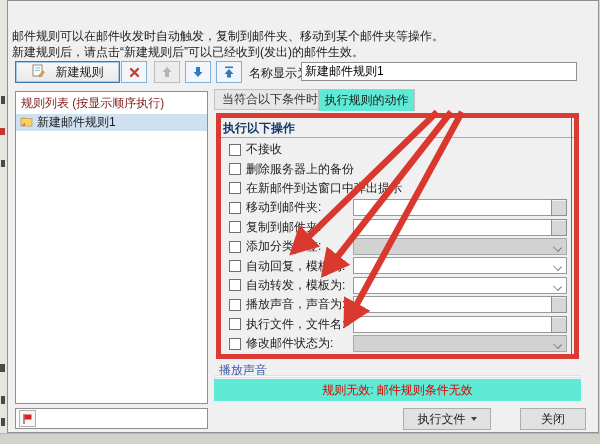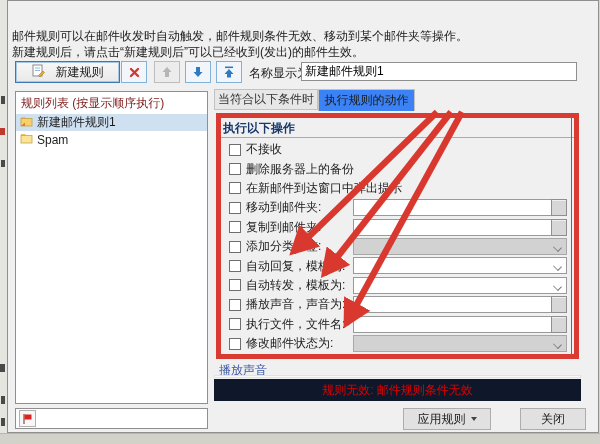--- a/index.html
+++ b/index.html
@@ -44,22 +44,22 @@
   
   .rule-list{position:absolute;left:7px;top:90px;width:193px;height:313px;background:#fff;border:1px solid #8f8f8f;box-sizing:border-box;}
   .rl-header{padding:3px 4px 2px 5px;color:#7f1d1d;border-radius:11px;}
   .rl-item{height:17px;display:flex;align-items:center;padding-left:4px;gap:4px;}
   .rl-item.selected{background:#cfe0f1;}
   .flag-box{position:absolute;left:7px;top:407px;width:193px;height:21px;background:#fff;border:1px solid #8f8f8f;box-sizing:border-box;display:flex;align-items:center;padding-left:3px;}
   .flag-chip{width:15px;height:15px;border:1px solid #b0b0b0;background:#f7f7f7;display:flex;align-items:center;justify-content:center;}
 
   
   .tab{position:absolute;top:88px;height:21px;box-sizing:border-box;display:flex;align-items:center;justify-content:center;border:1px solid #c2c2c2;}
-  .tab.inactive{left:206px;width:104px;background:#e7e7e7;border-bottom:1px solid #c2c2c2;color:#333;}
-  .tab.active{left:310px;width:97px;background:#3b82f6;border-bottom:none;height:22px;}
+  .tab.inactive{left:206px;width:112px;background:#e7e7e7;border-bottom:1px solid #c2c2c2;color:#333;}
+  .tab.active{left:310px;width:97px;background:#5eead4;border-bottom:none;height:22px;}
 
   
   .red-box{position:absolute;left:208px;top:112px;width:363px;height:246px;box-sizing:border-box;border:5px solid #d93a32;z-index:40;pointer-events:none;}
   .red-box::after{content:"";position:absolute;right:2px;top:0;bottom:0;width:1px;background:#d93a32;}
 
   .panel-header{position:absolute;left:215px;top:119px;font-weight:bold;color:#17366b;}
   .panel-rule{position:absolute;left:212px;top:136px;width:356px;height:1px;background:#ababab;}
 
   .rows{position:absolute;left:207px;top:139px;width:360px;}
   .row{position:relative;height:19.4px;display:flex;align-items:center;}
@@ -69,21 +69,21 @@
   .txt{position:absolute;left:0;top:0;width:100%;height:17px;box-sizing:border-box;border:1px solid #9a9a9a;background:#fff;font-family:inherit;font-size:12px;padding:0 2px;}
   .mini-btn{position:absolute;right:0;top:0;width:16px;height:17px;box-sizing:border-box;background:#d7d7d7;border:1px solid #8f8f8f;box-shadow:inset 0 1px 0 #efefef;}
   .select{position:absolute;left:0;top:0;width:100%;height:17px;box-sizing:border-box;border:1px solid #9a9a9a;background:#fff;}
   .select.disabled{background:#d2d2d2;border-color:#a8a8a8;}
   .chev{position:absolute;right:5px;top:5px;width:6px;height:6px;border-right:1px solid #7a7a7a;border-bottom:1px solid #7a7a7a;transform:rotate(45deg) scale(1,0.8);}
 
   .followup{position:absolute;left:206px;top:358px;width:367px;height:16px;border-bottom:1px solid #d8d8d8;}
   .followup span{position:absolute;left:5px;top:3px;color:#3b57a6;text-decoration:underline;}
   .followup-box{position:absolute;left:206px;top:374px;width:367px;height:3px;background:#fafafa;border:1px solid #e2e2e2;box-sizing:border-box;}
 
-  .banner{position:absolute;left:206px;top:378px;width:367px;height:22px;background:#0f172a;display:flex;align-items:center;justify-content:center;color:#e00000;}
+  .banner{position:absolute;left:206px;top:378px;width:367px;height:22px;background:#5eead4;display:flex;align-items:center;justify-content:center;color:#e00000;}
 
   .btn{position:absolute;top:407px;height:22px;box-sizing:border-box;background:#e1e1e1;border:1px solid #adadad;display:flex;align-items:center;justify-content:center;gap:5px;}
   .btn-apply{left:395px;width:88px;}
   .btn-close{left:512px;width:66px;}
   .caret{width:0;height:0;border-left:3.5px solid transparent;border-right:3.5px solid transparent;border-top:4px solid #444;}
 
   .arrows{position:absolute;left:0;top:0;width:600px;height:444px;z-index:50;pointer-events:none;}
 </style>
 </head>
 <body>
@@ -97,21 +97,21 @@
     <i class="bg-mark" style="left:0;top:364px;width:5px;height:8px;"></i>
     <i class="bg-mark" style="left:1px;top:396px;width:4px;height:8px;"></i>
     <i class="bg-mark" style="left:1px;top:418px;width:4px;height:8px;"></i>
   </div>
   <div class="bg-bottom"></div>
 
   <div class="dialog">
 
 
     <div class="intro">
-      <div>邮件规则可以在邮件收发时自动触发，邮件规则条件无效、移动到某个邮件夹等操作。</div>
+      <div>邮件规则可以在邮件收发时自动触发，复制到邮件夹、移动到某个邮件夹等操作。</div>
       <div>新建规则后，请点击“新建规则后”可以已经收到(发出)的邮件生效。</div>
     </div>
 
     <div class="btn-new">
       <span>
         <svg width="13" height="13" viewBox="0 0 13 13">
           <rect x="1" y="1" width="9" height="11" fill="#fff" stroke="#8a8a8a"></rect>
           <line x1="3" y1="4" x2="8" y2="4" stroke="#9bb6d0"></line>
           <line x1="3" y1="6.5" x2="8" y2="6.5" stroke="#9bb6d0"></line>
           <path d="M6.5 11.5 L11 7 L12.5 8.5 L8 13 z" fill="#e3a93c" stroke="#a87c20" stroke-width="0.6"></path>
@@ -149,29 +149,20 @@
       <div class="rl-item selected">
         <span>
           <svg width="13" height="11" viewBox="0 0 13 11">
             <path d="M1 2.5 H5 L6 1 H1 z" fill="#e8c45e"></path>
             <rect x="1" y="2.5" width="11" height="7.5" fill="#f7d06b" stroke="#c9a23f" stroke-width="0.8"></rect>
             <path d="M1 10 L5 6.5 L5 10 z" fill="#e8762c"></path>
           </svg>
         </span>
         <span>新建邮件规则1</span>
       </div>
-      <div class="rl-item">
-        <span>
-          <svg width="13" height="11" viewBox="0 0 13 11">
-            <path d="M1 2.5 H5 L6 1 H1 z" fill="#e8c45e"></path>
-            <rect x="1" y="2.5" width="11" height="7.5" fill="#fbe49a" stroke="#c9a23f" stroke-width="0.8"></rect>
-          </svg>
-        </span>
-        <span>Spam</span>
-      </div>
     </div>
 
     <div class="flag-box">
       <span class="flag-chip">
         <svg width="11" height="12" viewBox="0 0 11 12">
           <line x1="2" y1="1" x2="2" y2="11" stroke="#8a4a3a" stroke-width="1.2"></line>
           <rect x="2.5" y="1.5" width="7" height="5" fill="#dd2222"></rect>
         </svg>
       </span>
     </div>
@@ -274,21 +265,21 @@
     <div class="followup">
       <span>播放声音</span>
     </div>
     <div class="followup-box"></div>
 
     <div class="banner">
       <span>规则无效: 邮件规则条件无效</span>
     </div>
 
     <div class="btn btn-apply">
-      <span>应用规则</span>
+      <span>执行文件</span>
       <span class="caret"></span>
     </div>
     <div class="btn btn-close">
       <span>关闭</span>
     </div>
   </div>
 
   <svg class="arrows" viewBox="0 0 600 444">
     <defs>
       <marker id="ah" markerWidth="4.6" markerHeight="4.6" refX="3.6" refY="2.3" orient="auto" markerUnits="strokeWidth">

